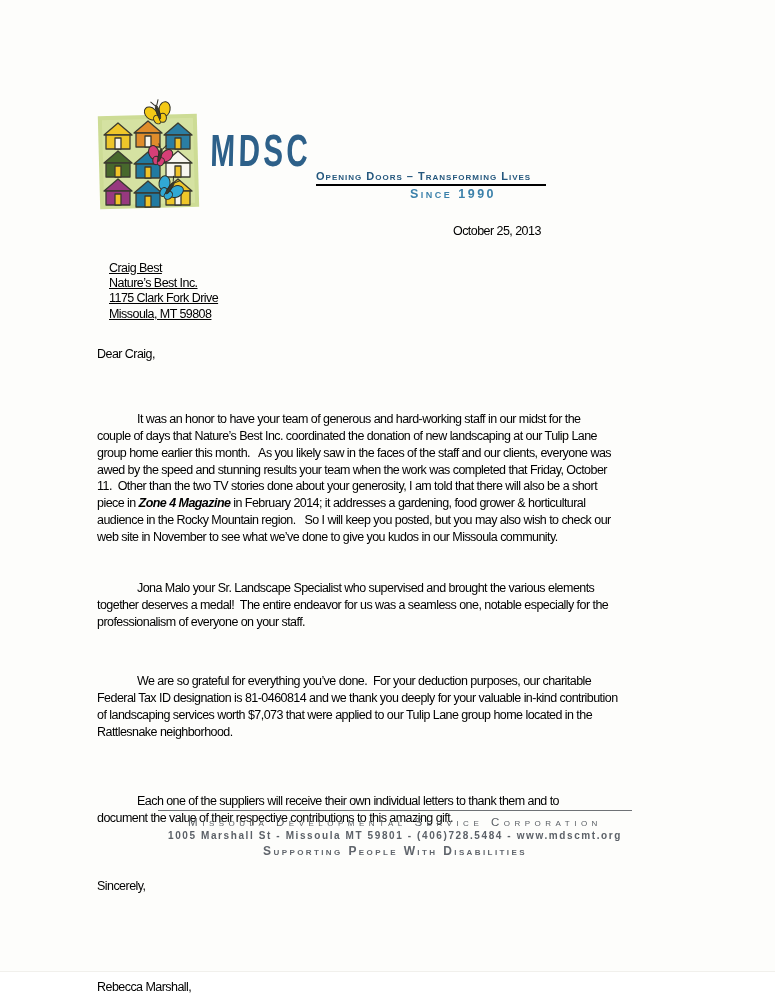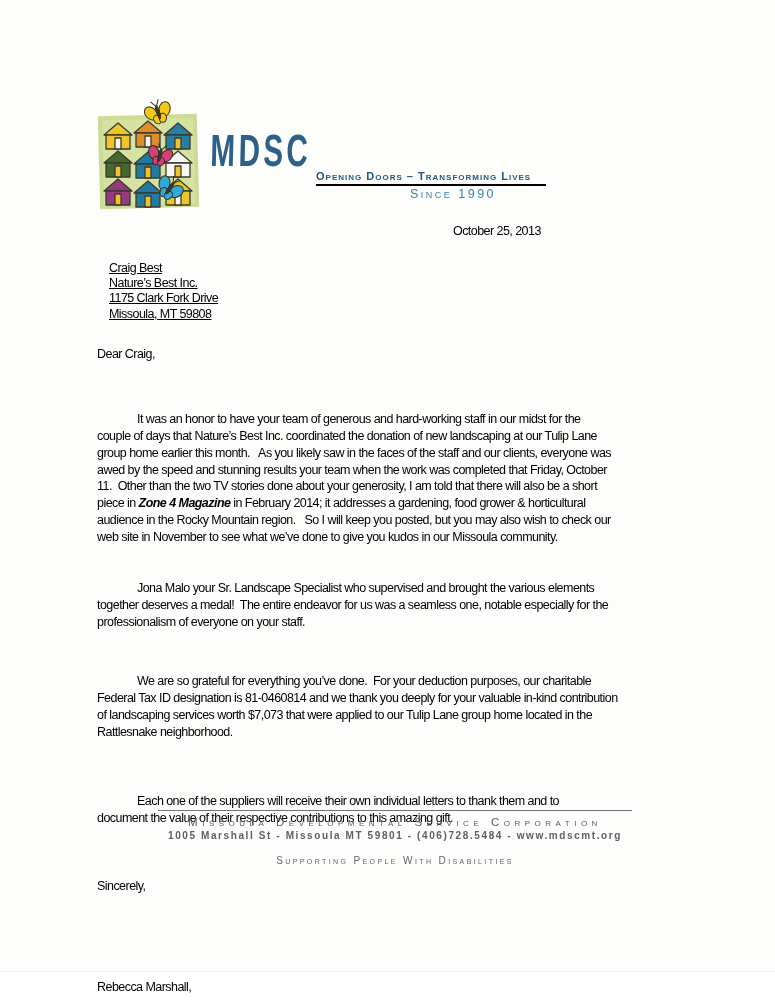--- a/index.html
+++ b/index.html
@@ -31,21 +31,21 @@
   .tagline{
     font-size:11px;font-weight:bold;
     font-variant:small-caps;
     letter-spacing:1px;
     color:#24577d;
     white-space:nowrap;
     padding-bottom:2px;
     border-bottom:2px solid #000000;
   }
   .since{
-    font-size:12.5px;font-weight:normal;
+    font-size:12.5px;font-weight:bold;
     font-variant:small-caps;
     letter-spacing:2.5px;
     color:#3b81aa;
     text-align:center;
     padding-left:44px;
     margin-top:1px;
     white-space:nowrap;
   }
   
   .lettertext{
@@ -76,22 +76,22 @@
     color:#585d63;
   }
   .footer-addr{
     margin-top:2px;
     font-size:10px;font-weight:bold;
     letter-spacing:1.6px;
     white-space:nowrap;
     color:#5c6168;
   }
   .footer-motto{
-    margin-top:14px;
-    font-size:10px;font-weight:normal;
+    margin-top:3px;
+    font-size:12px;font-weight:bold;
     font-variant:small-caps;
     letter-spacing:2.4px;
     white-space:nowrap;
     color:#606press569;
     color:#60656c;
   }
 </style>
 </head>
 <body>
 

